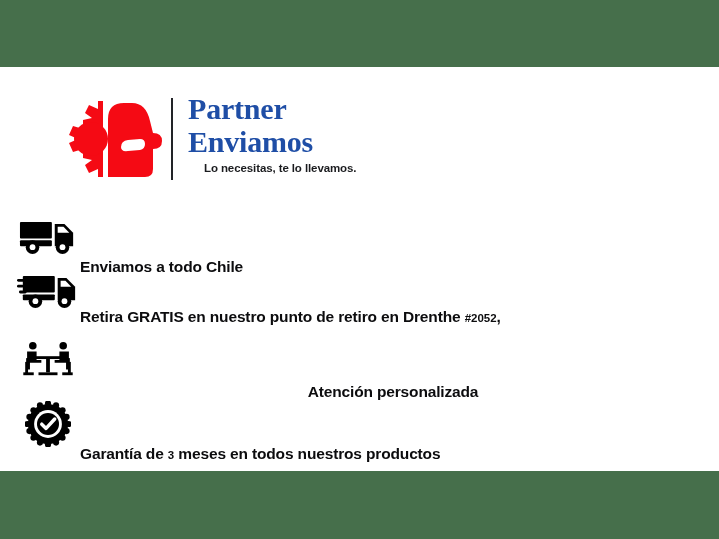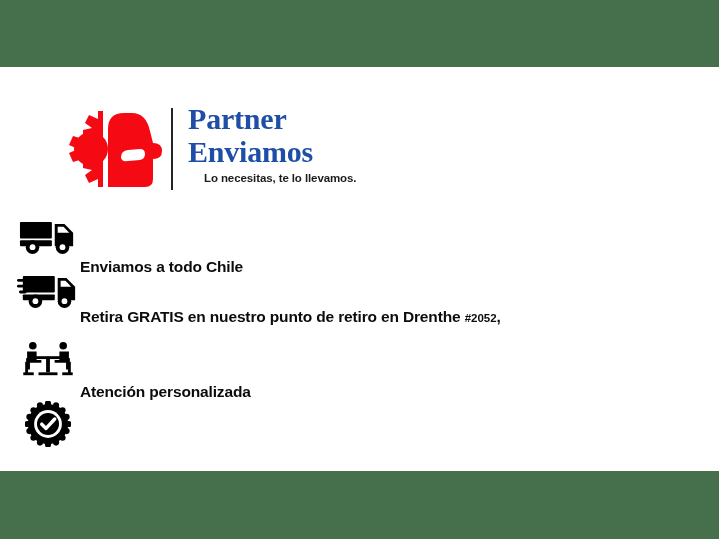--- a/index.html
+++ b/index.html
@@ -24,21 +24,21 @@
     width: 719px;
     background: #466f4b;
   }
   #band-top { top: 0; height: 67px; }
   #band-bottom { top: 471px; height: 68px; }
 
   
   #logo-block {
     position: absolute;
     left: 58px;
-    top: 104px;
+    top: 94px;
     width: 560px;
     height: 92px;
   }
   #logo-mark {
     position: absolute;
     left: 0px;
     top: 1px;
     width: 104px;
     height: 88px;
   }
@@ -105,21 +105,21 @@
   .small-num {
     font-size: 11.5px;
     letter-spacing: 0px;
   }
   #row-shipping  { top: 218px; }
   #row-pickup    { top: 272px; }
   #row-service   { top: 341px; }
   #row-warranty  { top: 401px; }
 
   #row-shipping .feature-text { padding-top: 6px; }
-  #row-service  .feature-text { padding-top: 8px; }
+  #row-service  .feature-text { padding-top: 8px; text-align: center; }
   #row-warranty .feature-text { padding-top: 10px; }
   #row-pickup   .feature-text { padding-top: 2px; }
 
   svg { display: block; }
 </style>
 </head>
 <body>
 
 <div id="page">
 
@@ -245,15 +245,18 @@
             <circle cx="8.8" cy="9.6" r="3.2"></circle>
               <circle cx="15.6" cy="4.6" r="3.2"></circle>
           </g>
           <circle cx="24" cy="24" r="21"></circle>
           <circle cx="24" cy="24" r="14.5" fill="#ffffff"></circle>
           <circle cx="24" cy="24" r="11.5"></circle>
         </g>
         <path d="M17.5,24.2 L22,28.6 L31,18.8" stroke="#ffffff" stroke-width="3.6" fill="none" stroke-linecap="round" stroke-linejoin="round"></path>
       </svg>
     </div>
+    <div class="feature-text">
+      <span>Garantía de </span><span class="small-num">3</span><span> meses en todos nuestros productos</span>
+    </div>
   </div>
 
 </div>
 
 </body></html>

